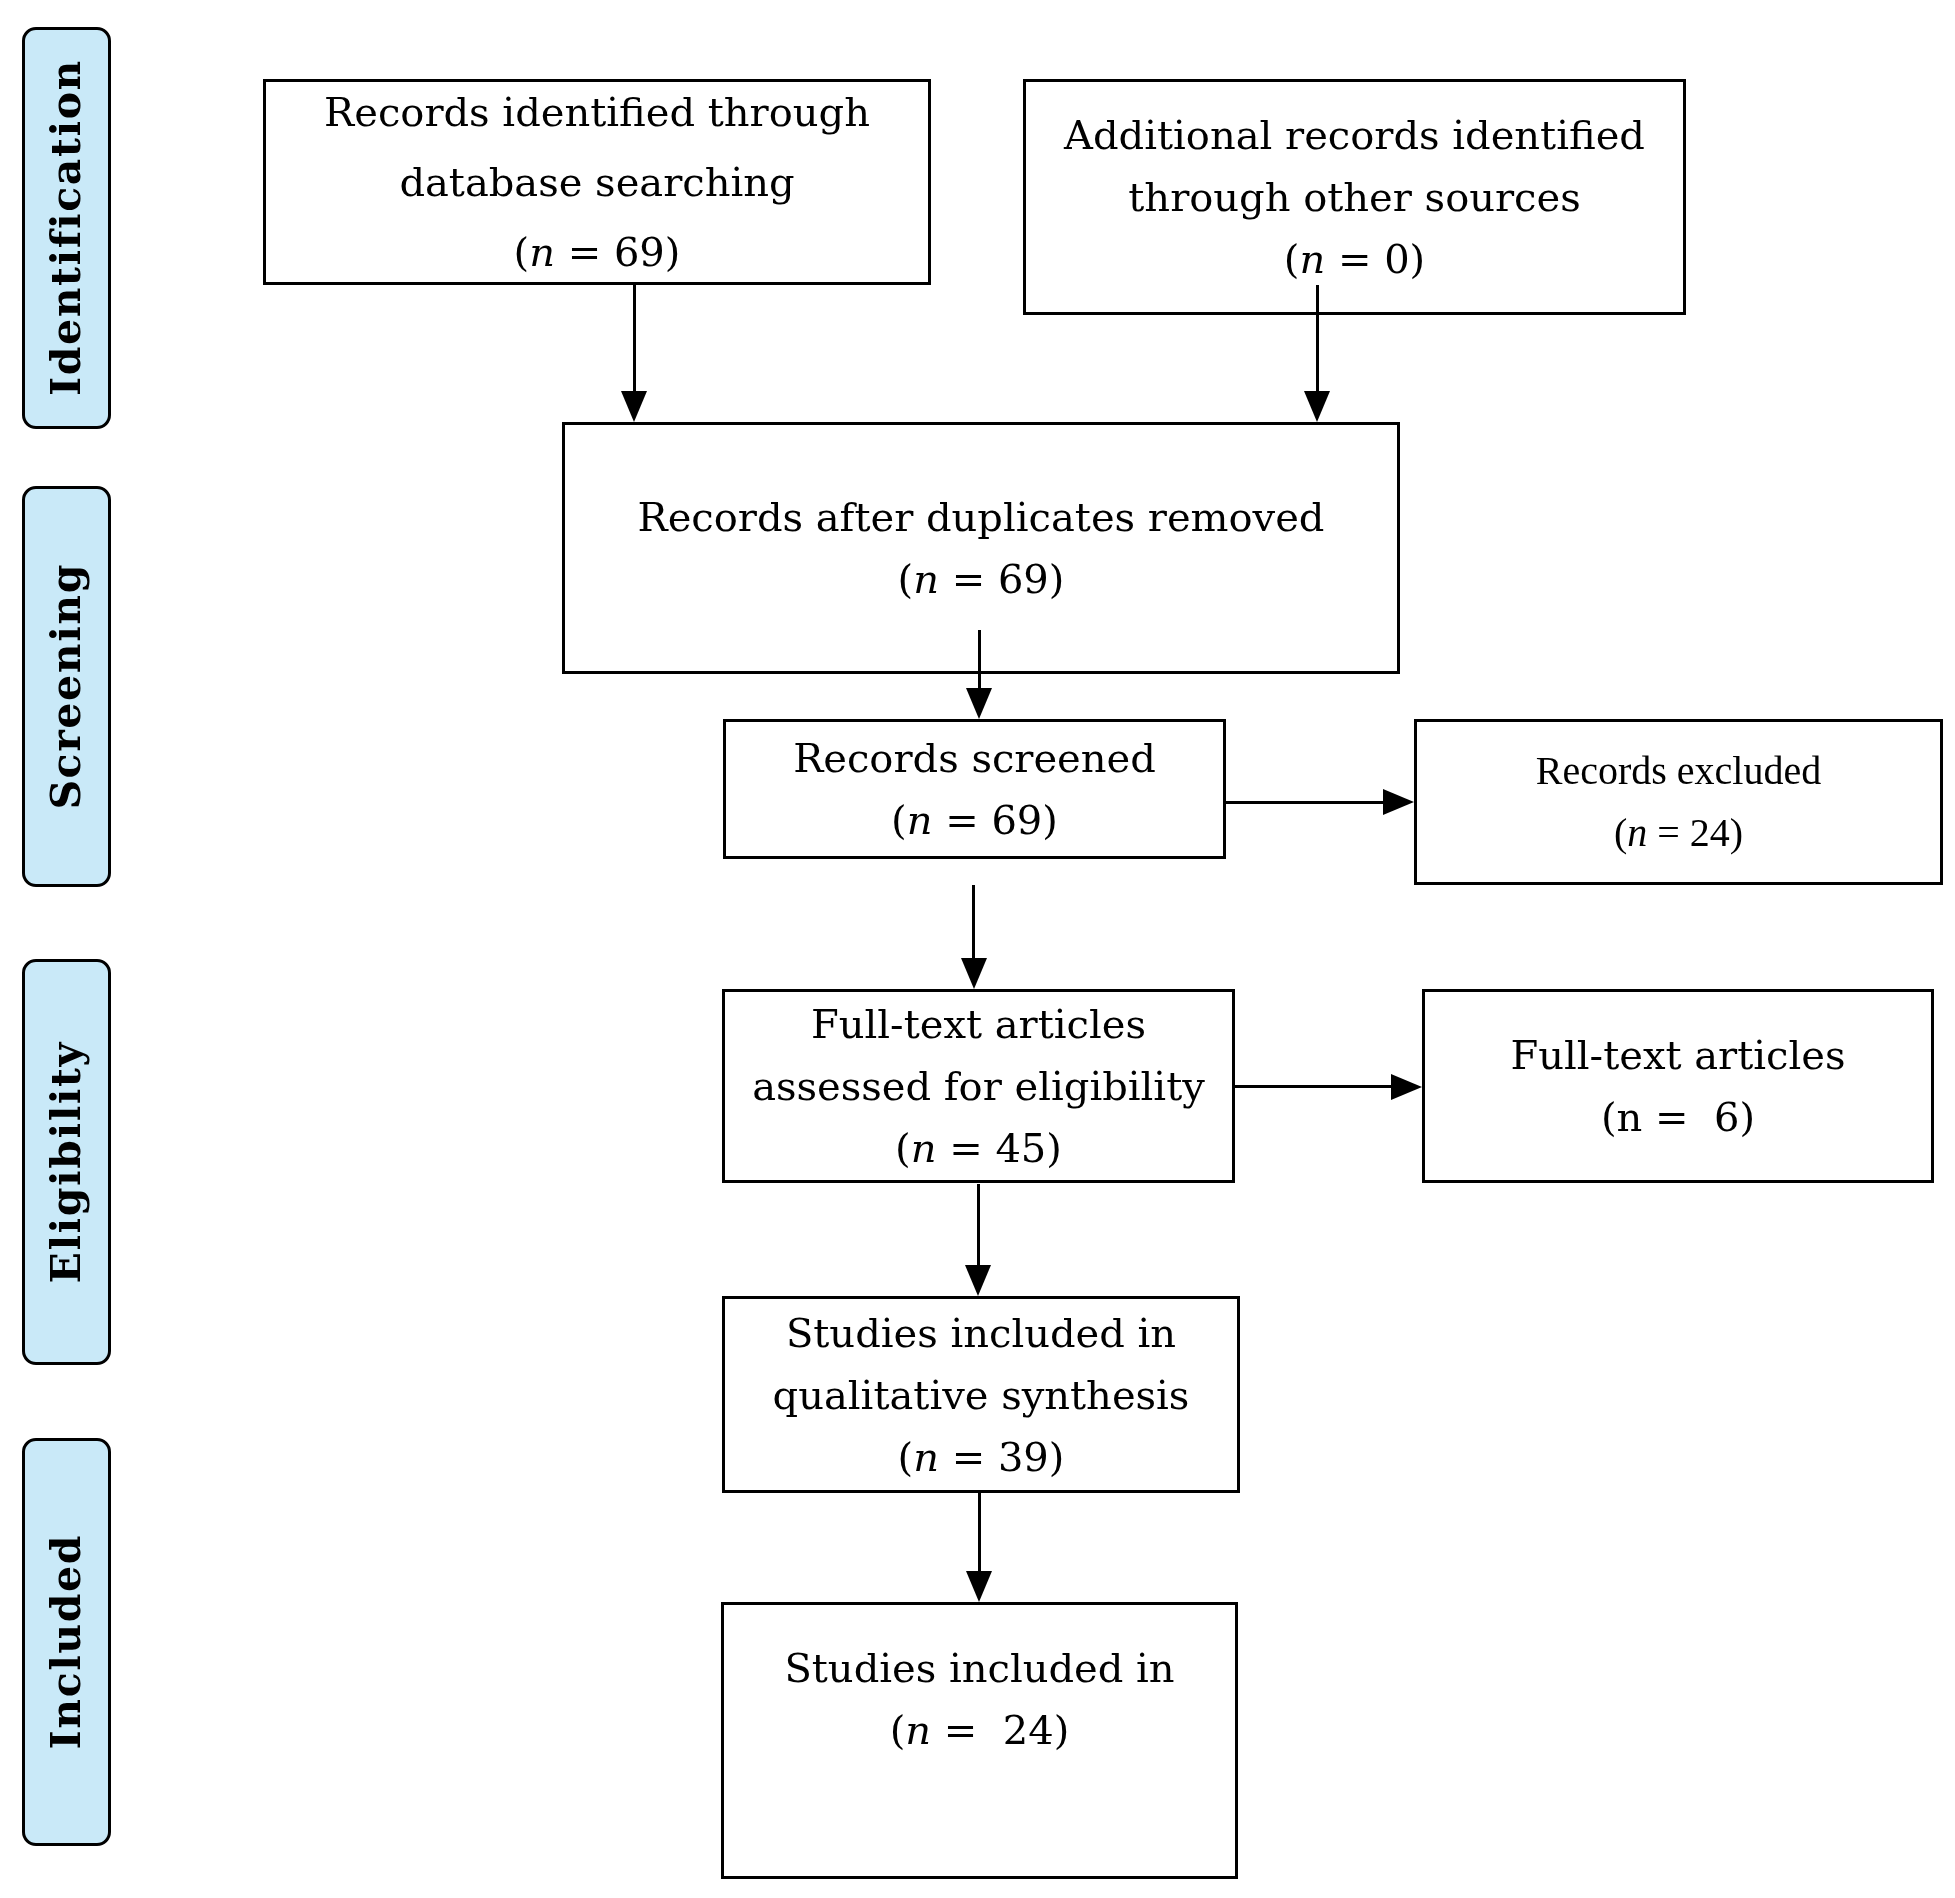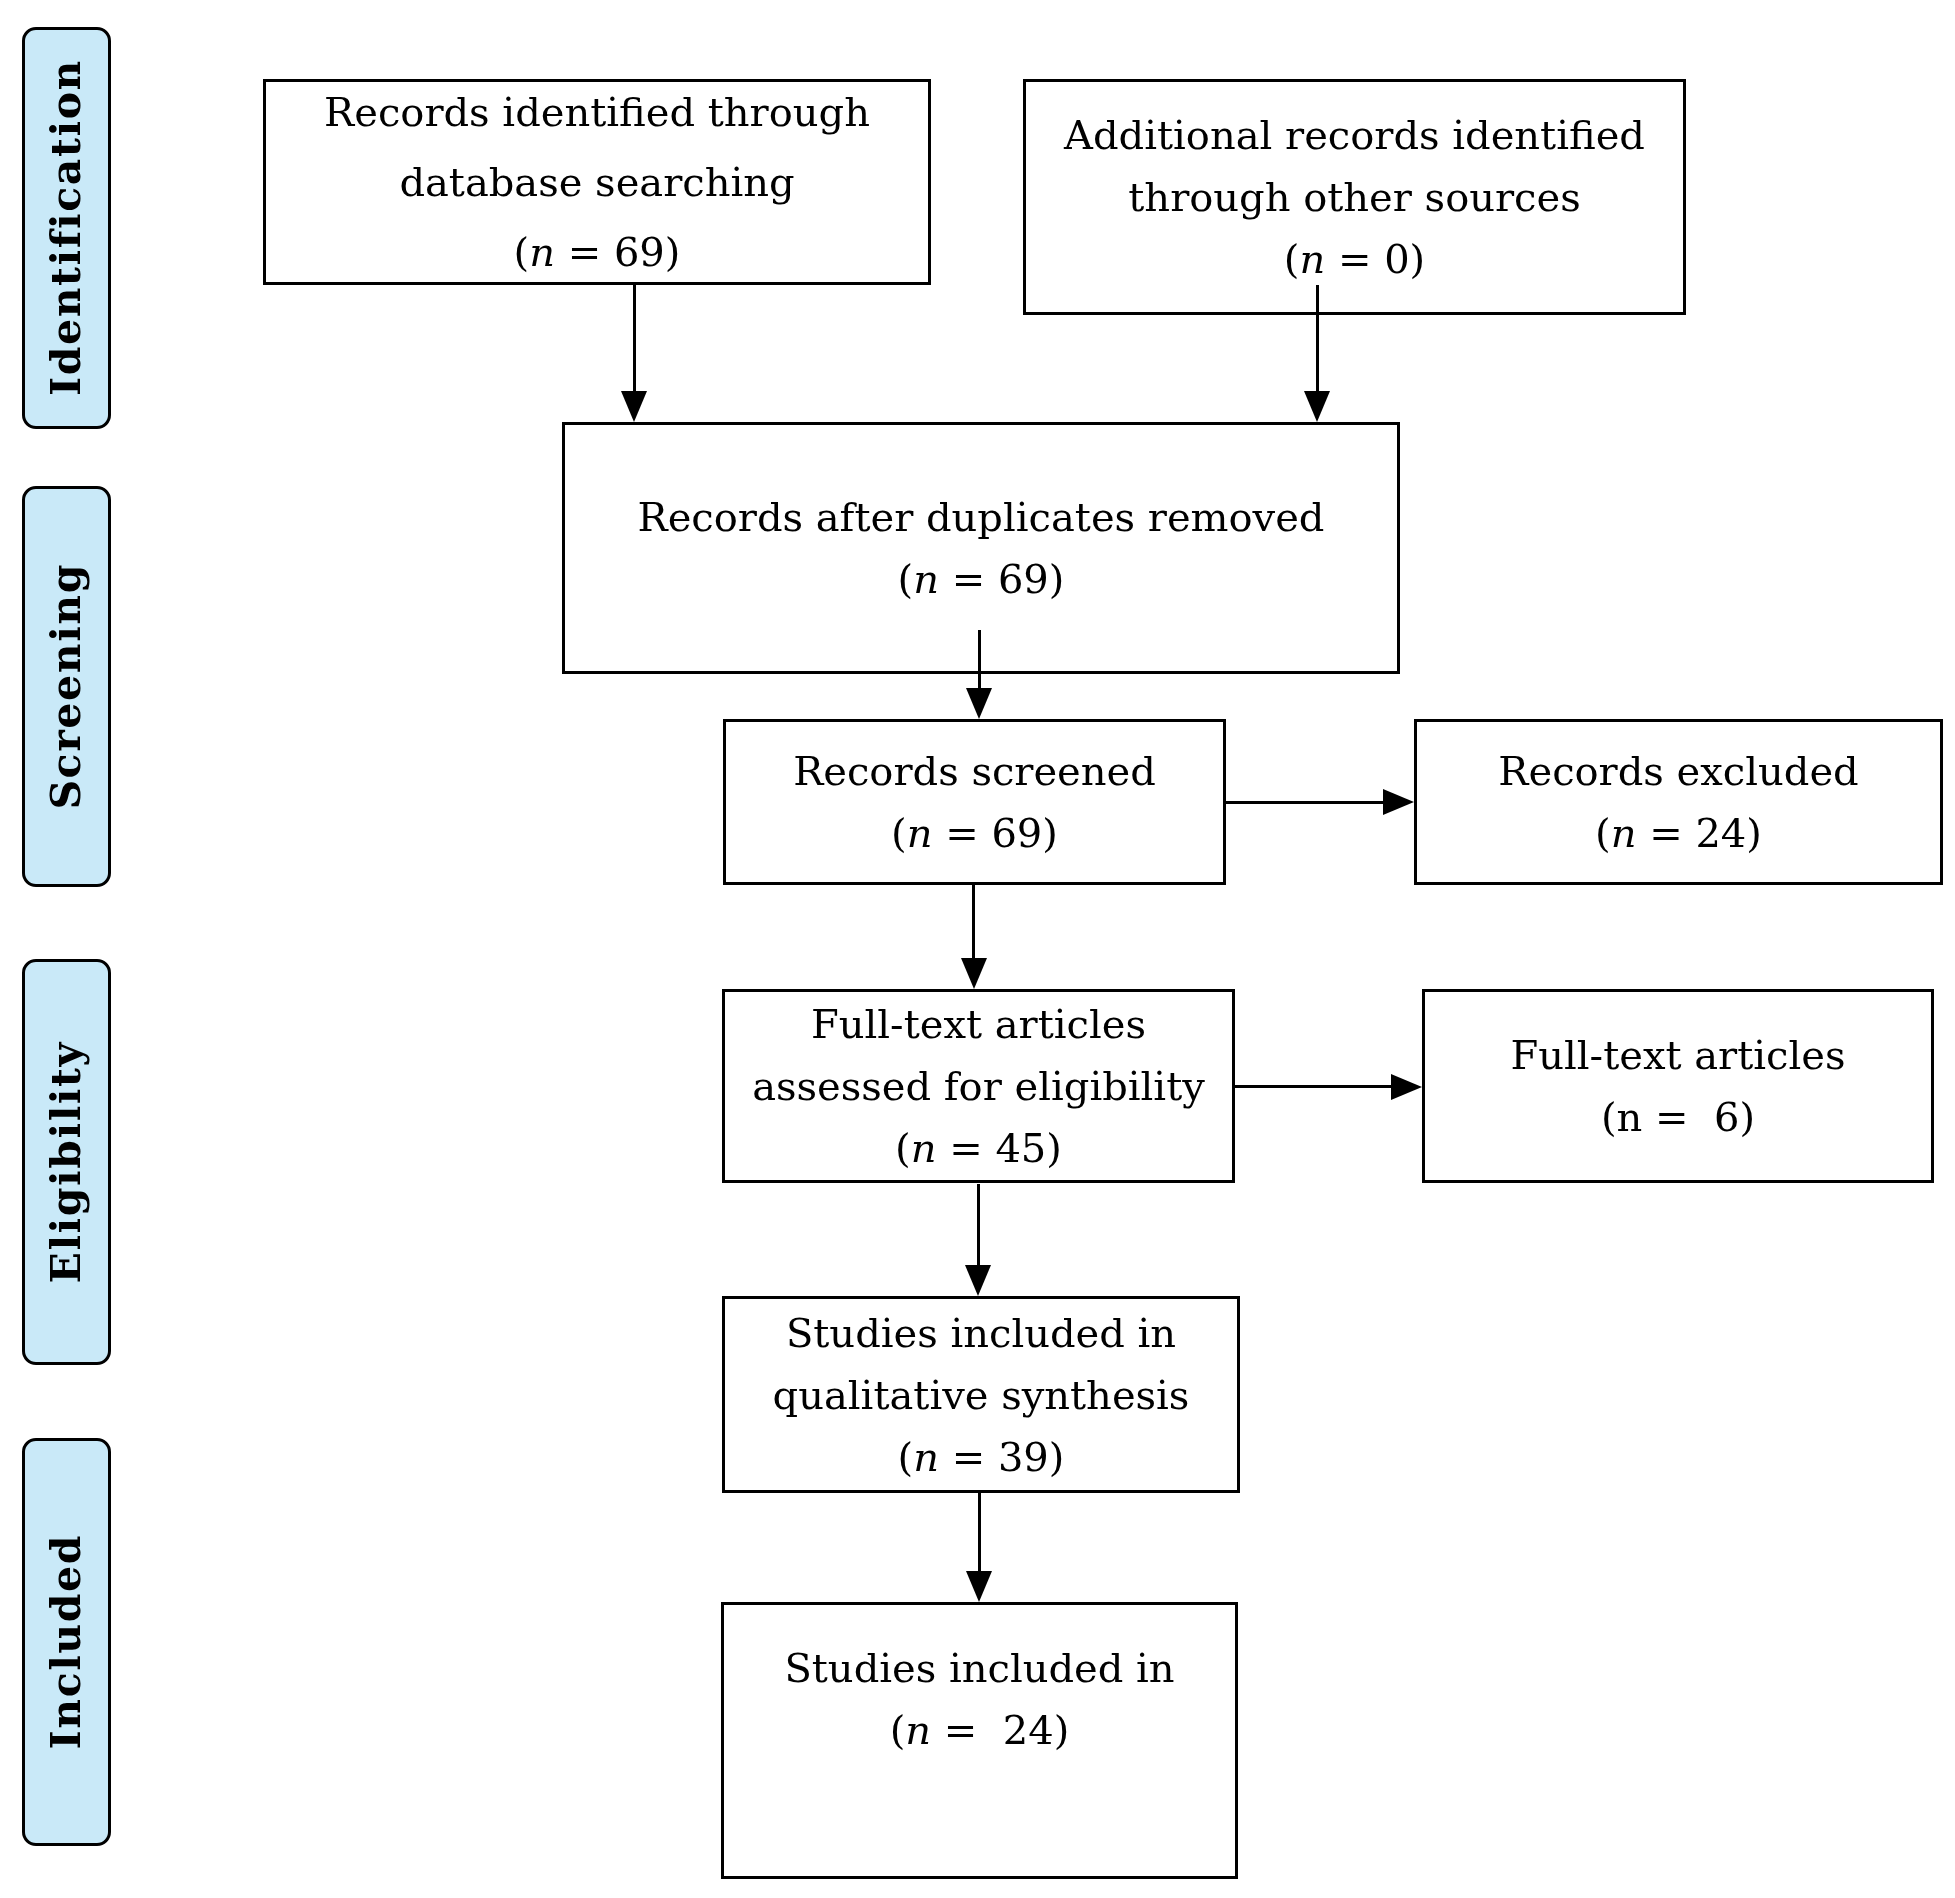--- a/index.html
+++ b/index.html
@@ -48,22 +48,22 @@
     flex-direction: column;
     align-items: center;
     justify-content: center;
     text-align: center;
     font-size: 40px;
     line-height: 62px;
   }
   .b-identified   { left: 263px;  top: 79px;  width: 668px; height: 206px; gap: 8px; }
   .b-additional   { left: 1023px; top: 79px;  width: 663px; height: 236px; }
   .b-duplicates   { left: 562px; top: 422px;  width: 838px; height: 252px; }
-  .b-screened     { left: 723px; top: 719px; width: 503px;  height: 166px; }
-  .b-excluded     { left: 1414px; top: 719px; width: 529px;  height: 166px; }
+  .b-screened     { left: 723px; top: 719px; width: 503px;  height: 140px; }
+  .b-excluded     { left: 1414px; top: 719px; width: 529px;  height: 166px; font-family: Liberation Serif, serif; }
   .b-fulltext     { left: 722px; top: 989px; width: 513px;  height: 194px; }
   .b-ft-excluded  { left: 1422px; top: 989px; width: 512px;  height: 194px; }
   .b-qualitative  { left: 722px; top: 1296px; width: 518px;  height: 197px; }
   .b-quantitative { left: 721px; top: 1602px; width: 517px;  height: 277px;
                     justify-content: flex-start; padding-top: 32px; }
 
   .nline span { white-space: pre; }
   .italic  { font-style: italic; }
   .upright { font-style: normal; }
 

